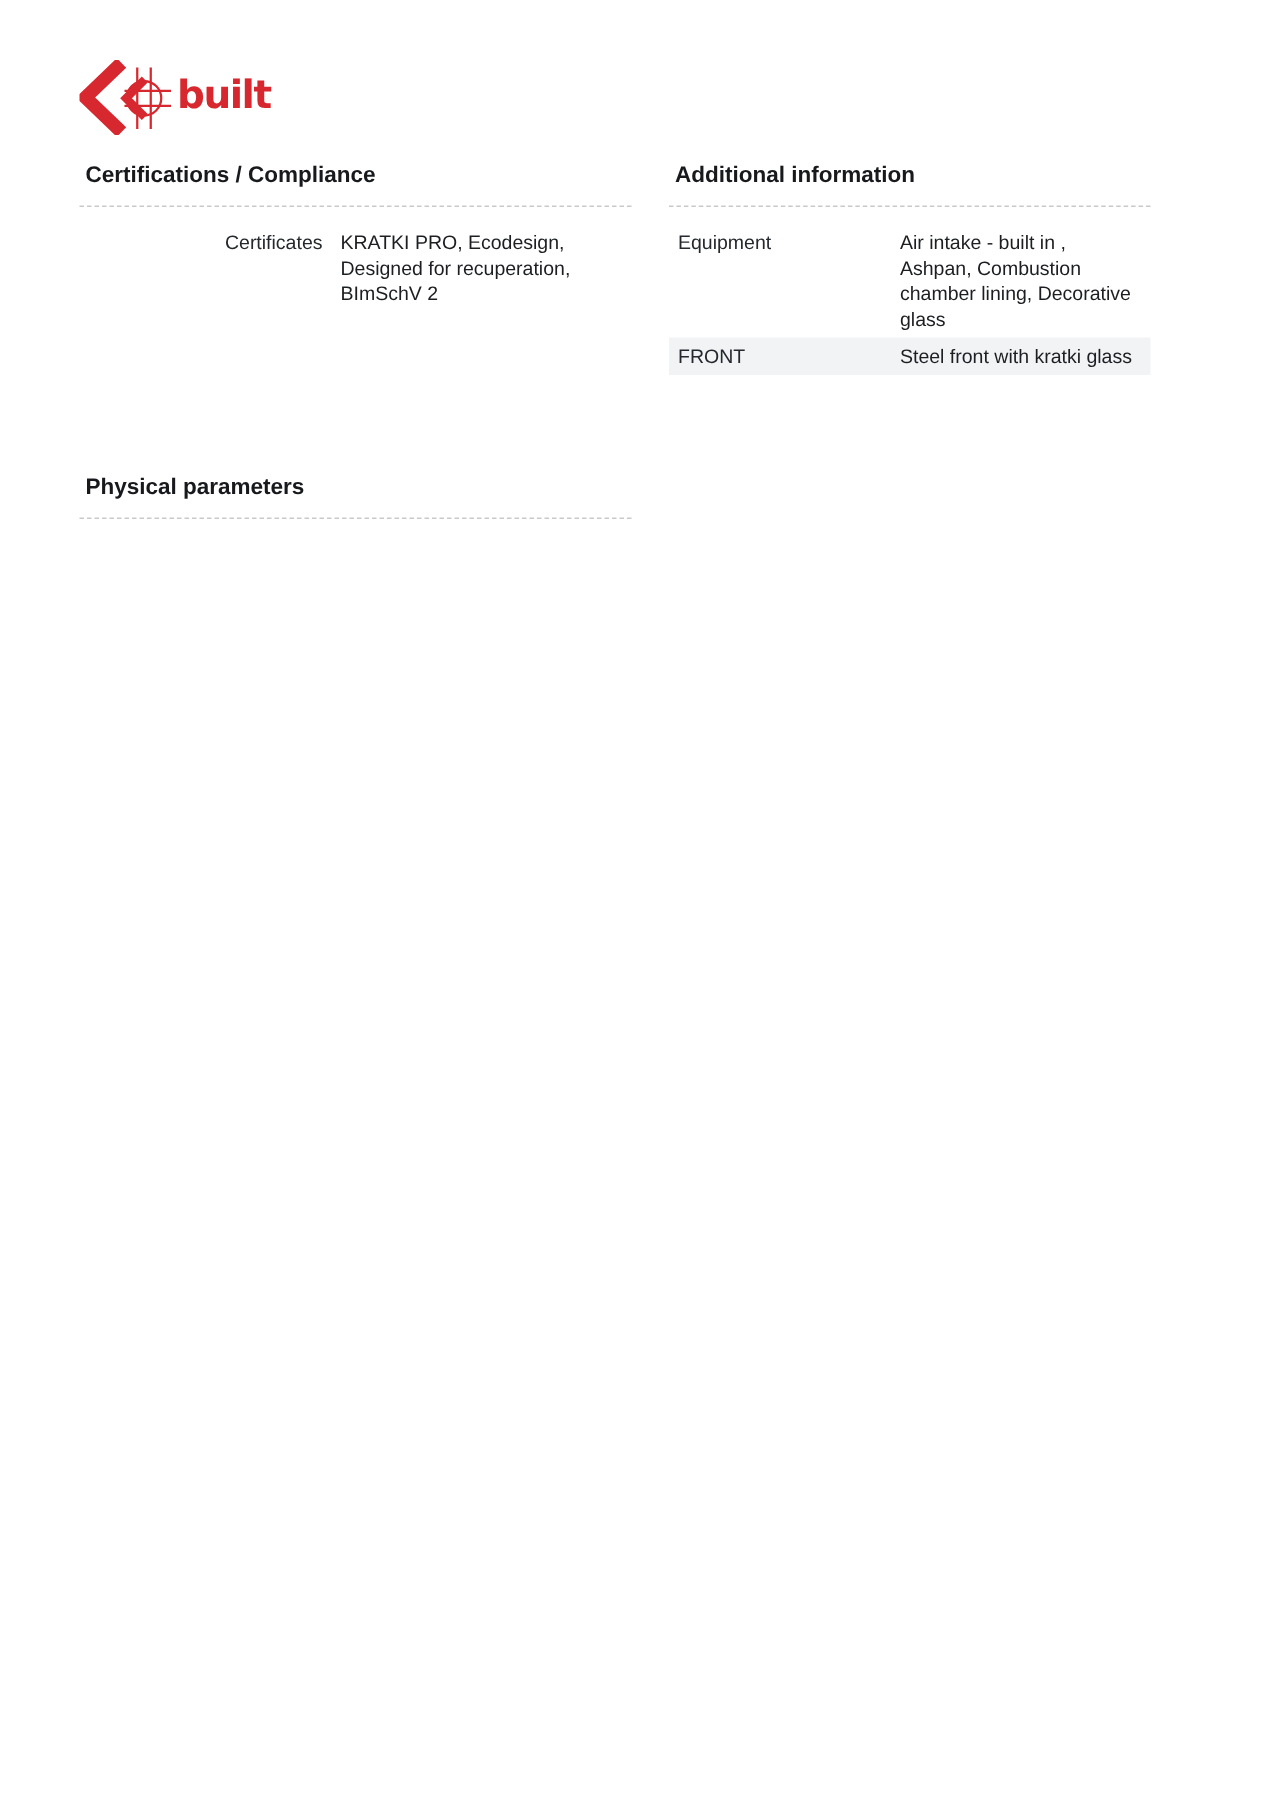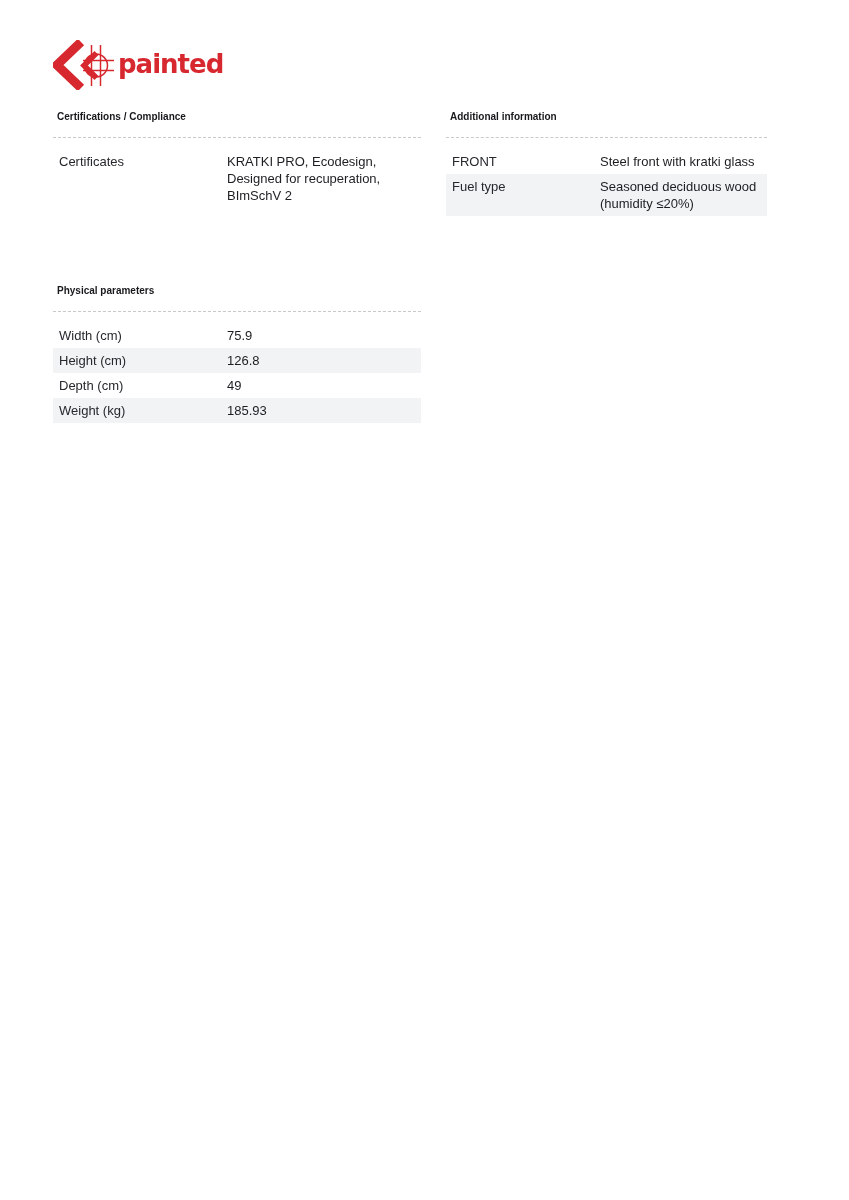--- a/index.html
+++ b/index.html
@@ -43,21 +43,21 @@
     display: grid;
     grid-template-columns: 368px 321px;
     column-gap: 25px;
     row-gap: 25px;
     align-items: start;
   }
   .section { width: 100%; }
   .section-physical { grid-column: 1; margin-top: 40px; }
 
   .section h2 {
-    font-size: 10px;
+    font-size: 15px;
     font-weight: 700;
     color: #17191c;
     line-height: 19px;
     padding: 0 0 11px 4px;
     border-bottom: 1px dashed #c9c9c9;
   }
 
   table.spec {
     width: 100%;
     border-collapse: collapse;
@@ -67,42 +67,42 @@
   table.spec td {
     font-size: 13px;
     line-height: 17px;
     padding: 4px 6px;
     vertical-align: top;
   }
   table.spec td.label { font-weight: 400; color: #25282c; }
   table.spec td.value { font-weight: 400; color: #1c1e21; }
   table.spec tr:nth-child(even) { background: #f1f3f5; }
 
-  .tbl-wide  td.label { width: 168px; }
+  .tbl-wide  td.label { width: 168px; text-align: right; }
   .tbl-narrow td.label { width: 148px; }
 </style>
 </head>
 <body>
 
 <div class="logo">
   <svg class="logo-mark" width="62" height="50" viewBox="0 0 62 50" aria-hidden="true">
 
     <path d="M28 2 L4 25 L28 48" fill="none" stroke="#d6282e" stroke-width="9"></path>
 
     <g stroke="#d6282e" stroke-width="1.5" fill="none">
       <line x1="38.5" y1="5" x2="38.5" y2="46"></line>
       <line x1="47.5" y1="5" x2="47.5" y2="46"></line>
       <line x1="30" y1="20.5" x2="61" y2="20.5"></line>
       <line x1="30" y1="30.5" x2="61" y2="30.5"></line>
       <circle cx="43" cy="25.5" r="11.5"></circle>
     </g>
 
     <path d="M43.5 13 L31 25.5 L43.5 38" fill="none" stroke="#d6282e" stroke-width="5.5"></path>
   </svg>
-  <span class="logo-text">painted</span>
+  <span class="logo-text">built</span>
 </div>
 
 <div class="content">
 
   <div class="section">
     <h2>Certifications / Compliance</h2>
     <table class="spec tbl-wide">
       <tbody>
         <tr>
           <td class="label">Certificates</td>
@@ -110,48 +110,28 @@
         </tr>
       </tbody>
     </table>
   </div>
 
   <div class="section">
     <h2>Additional information</h2>
     <table class="spec tbl-narrow">
       <tbody>
         <tr>
+          <td class="label">Equipment</td>
+          <td class="value">Air intake - built in , Ashpan, Combustion chamber lining, Decorative glass</td>
+        </tr>
+        <tr>
           <td class="label">FRONT</td>
           <td class="value">Steel front with kratki glass</td>
-        </tr>
-        <tr>
-          <td class="label">Fuel type</td>
-          <td class="value">Seasoned deciduous wood (humidity ≤20%)</td>
         </tr>
       </tbody>
     </table>
   </div>
 
   <div class="section section-physical">
     <h2>Physical parameters</h2>
-    <table class="spec tbl-wide">
-      <tbody>
-        <tr>
-          <td class="label">Width (cm)</td>
-          <td class="value">75.9</td>
-        </tr>
-        <tr>
-          <td class="label">Height (cm)</td>
-          <td class="value">126.8</td>
-        </tr>
-        <tr>
-          <td class="label">Depth (cm)</td>
-          <td class="value">49</td>
-        </tr>
-        <tr>
-          <td class="label">Weight (kg)</td>
-          <td class="value">185.93</td>
-        </tr>
-      </tbody>
-    </table>
   </div>
 
 </div>
 
 </body></html>

